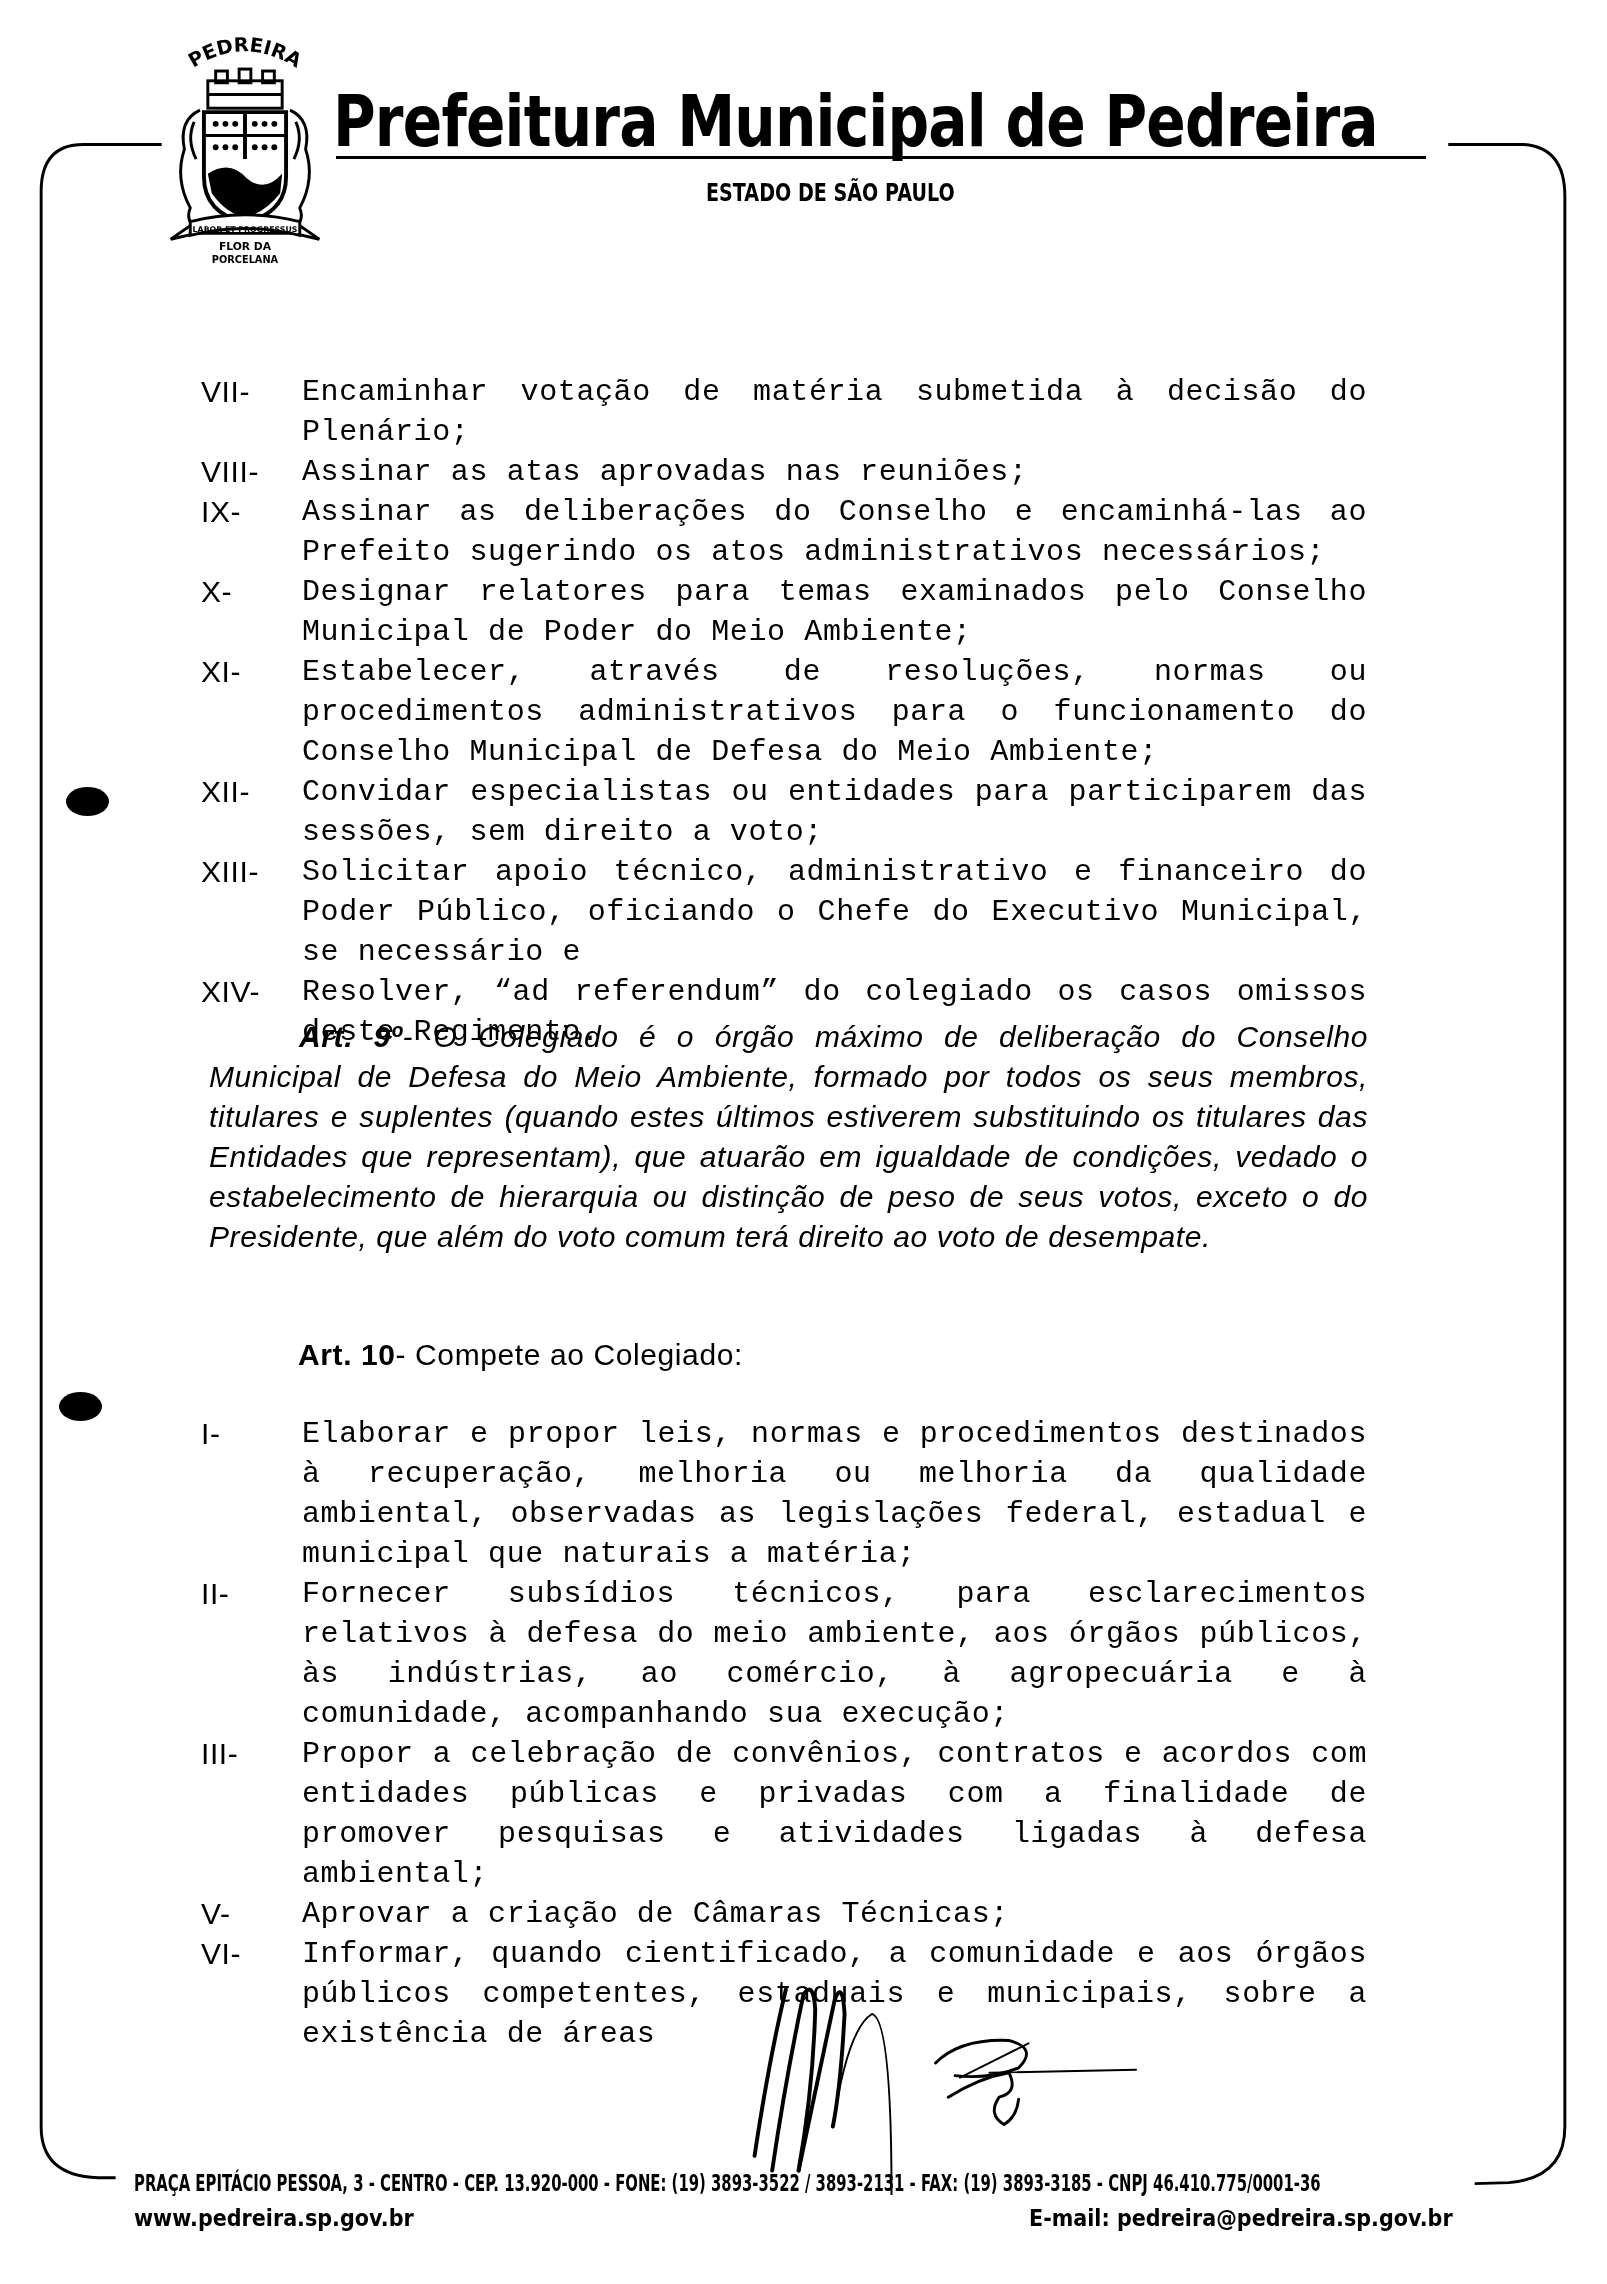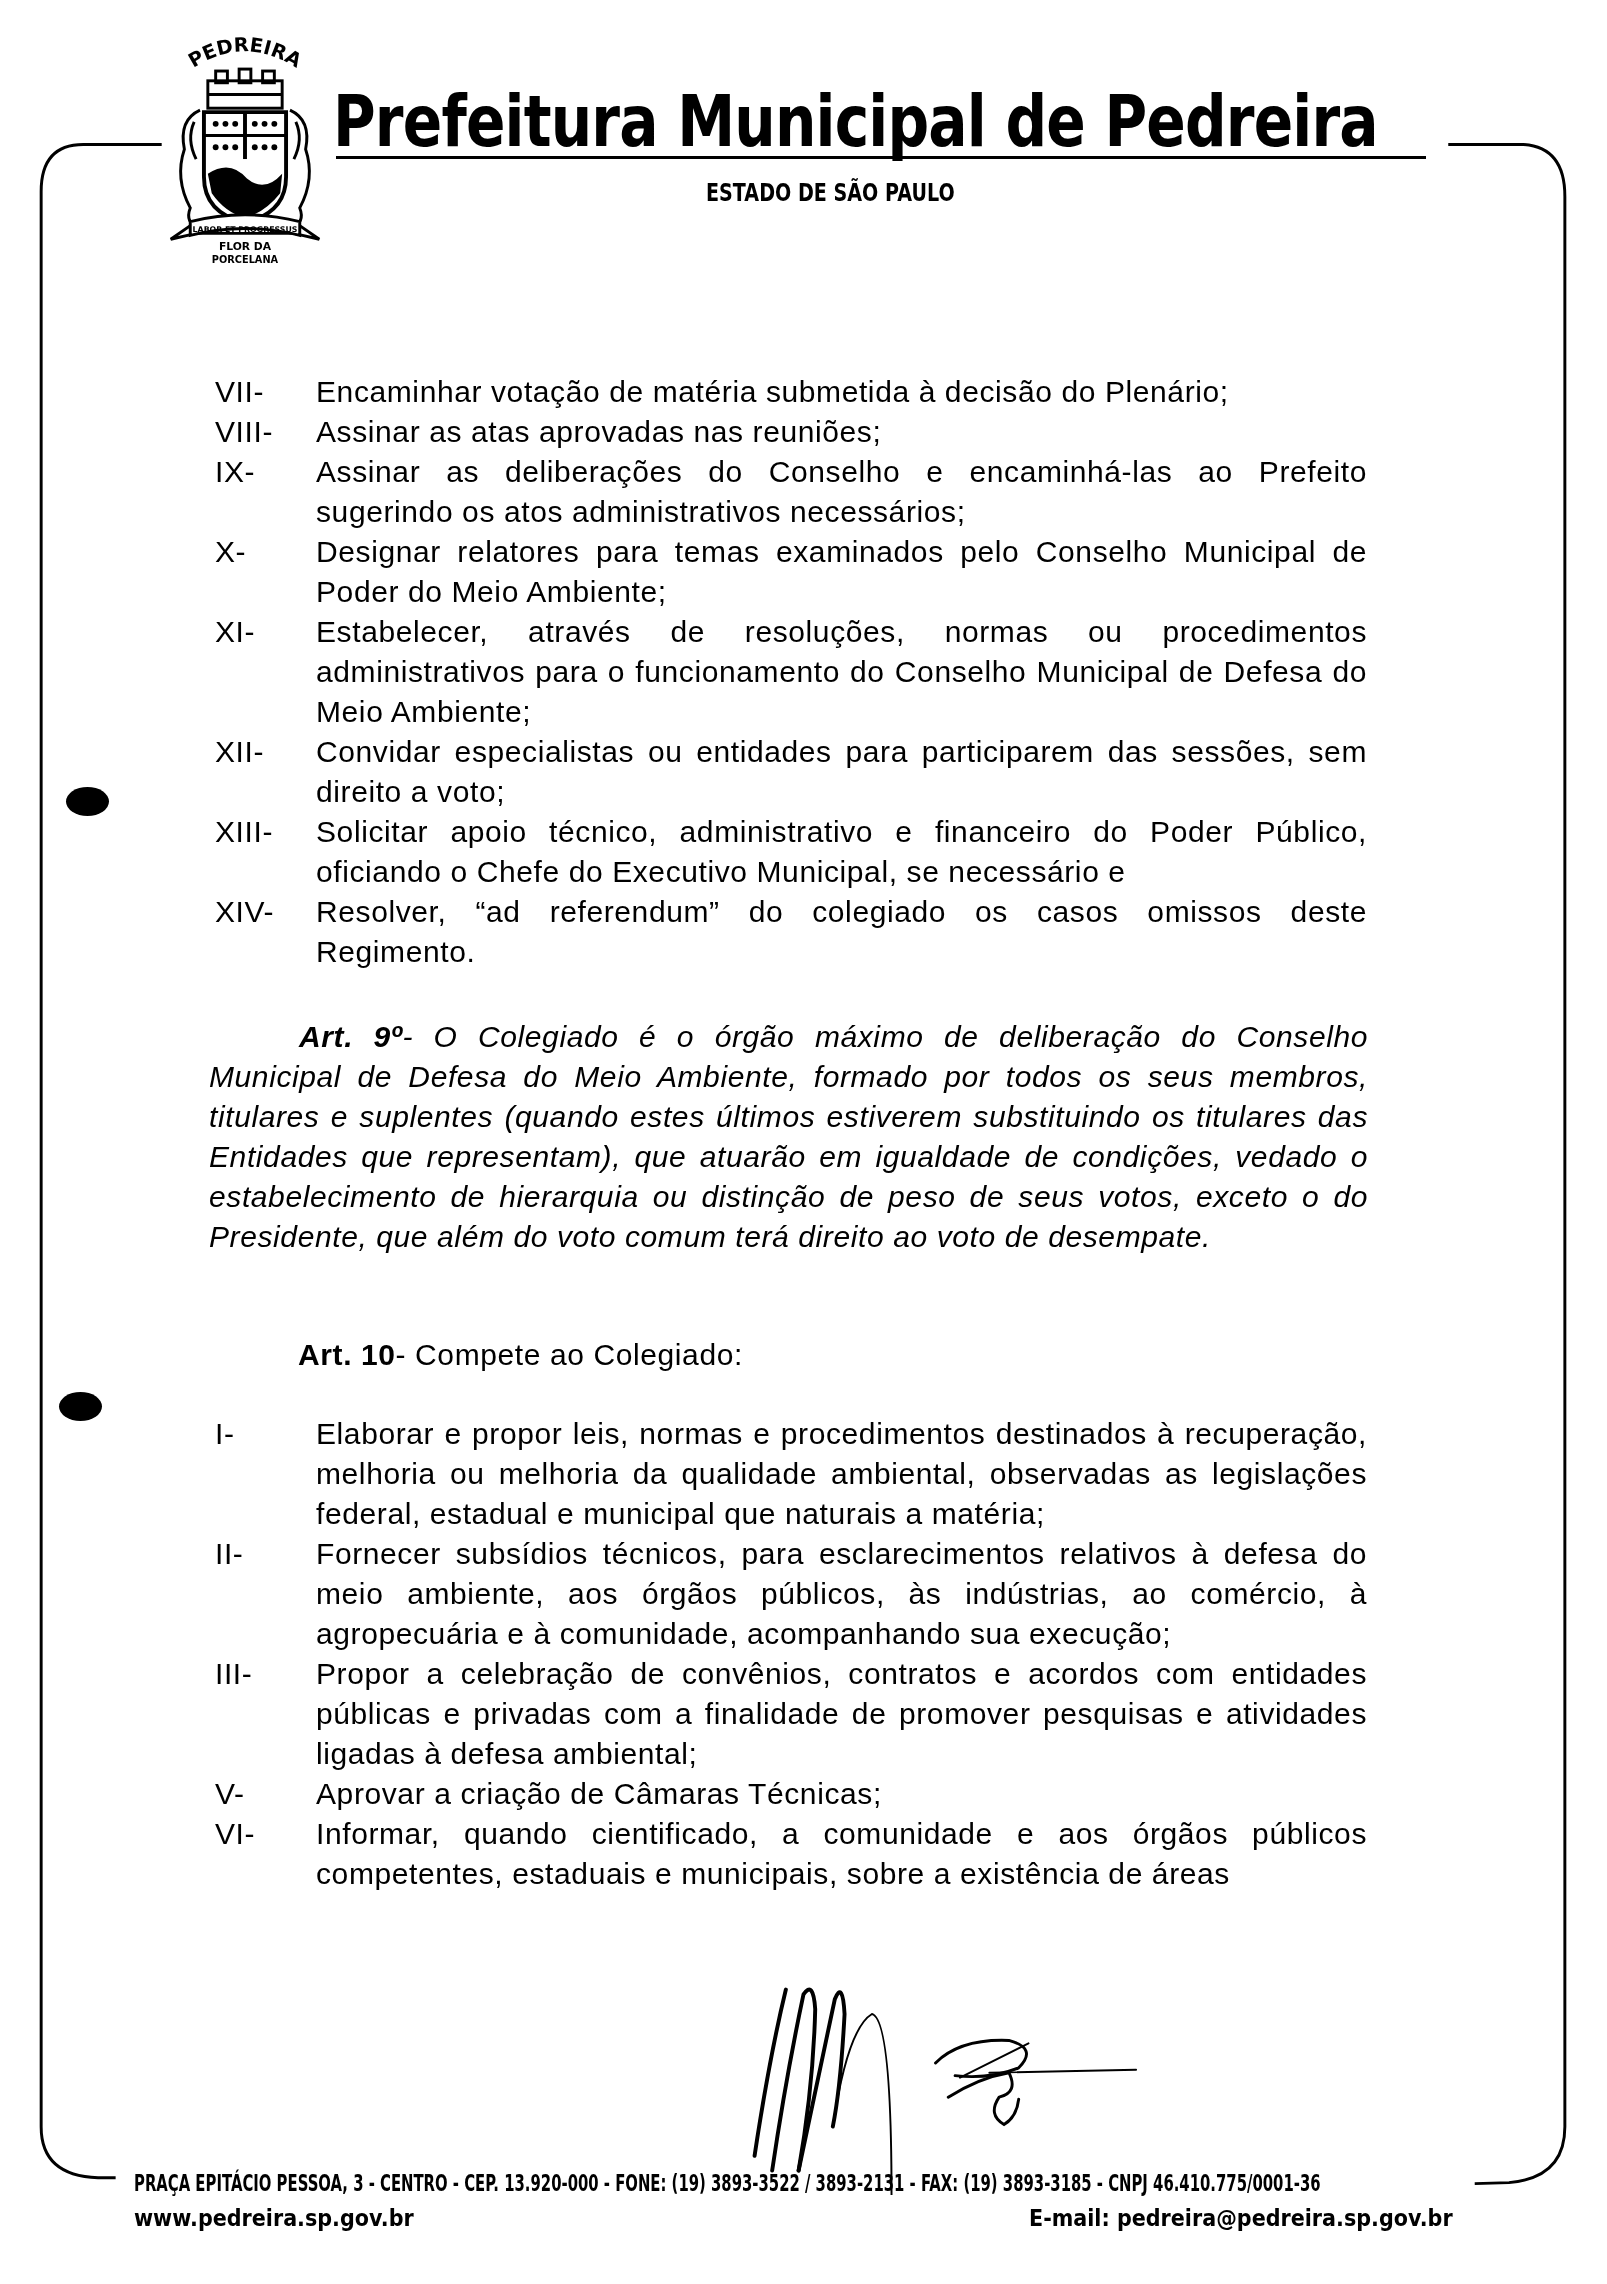--- a/index.html
+++ b/index.html
@@ -19,22 +19,22 @@
   .title-rule { position: absolute; left: 336px; top: 156px; width: 1090px; height: 2.9px; background: #000; }
   .subtitle {
     position: absolute; left: 706px; top: 178px; font-family: "DejaVu Sans", sans-serif; font-weight: bold;
     font-size: 24.5px; line-height: 29px; transform: scaleX(0.78); transform-origin: left top; white-space: nowrap;
   }
 
   
   .body-text { font-family: "Liberation Sans", sans-serif; font-size: 30px; line-height: 40px; letter-spacing: 0.6px; }
   .list { position: absolute; left: 201px; width: 1166px; }
   .item { display: flex; }
-  .num { width: 101px; flex: none; margin-left: 14px; }
-  .txt { flex: 1; text-align: justify; text-align-last: left; }
+  .num { width: 101px; flex: none; }
+  .txt { flex: 1; text-align: justify; text-align-last: left; font-family: Liberation Mono, monospace; }
   .para { position: absolute; left: 209px; width: 1159px; text-align: justify; text-align-last: left; font-style: italic; }
   .indent { display: inline-block; width: 90px; }
   .bold { font-weight: bold; }
   .art10 { position: absolute; left: 298px; }
 
   
   .hole { position: absolute; background: #000; border-radius: 50%; }
 
   
   svg.sig { position: absolute; left: 725px; top: 1970px; width: 470px; height: 225px; }

